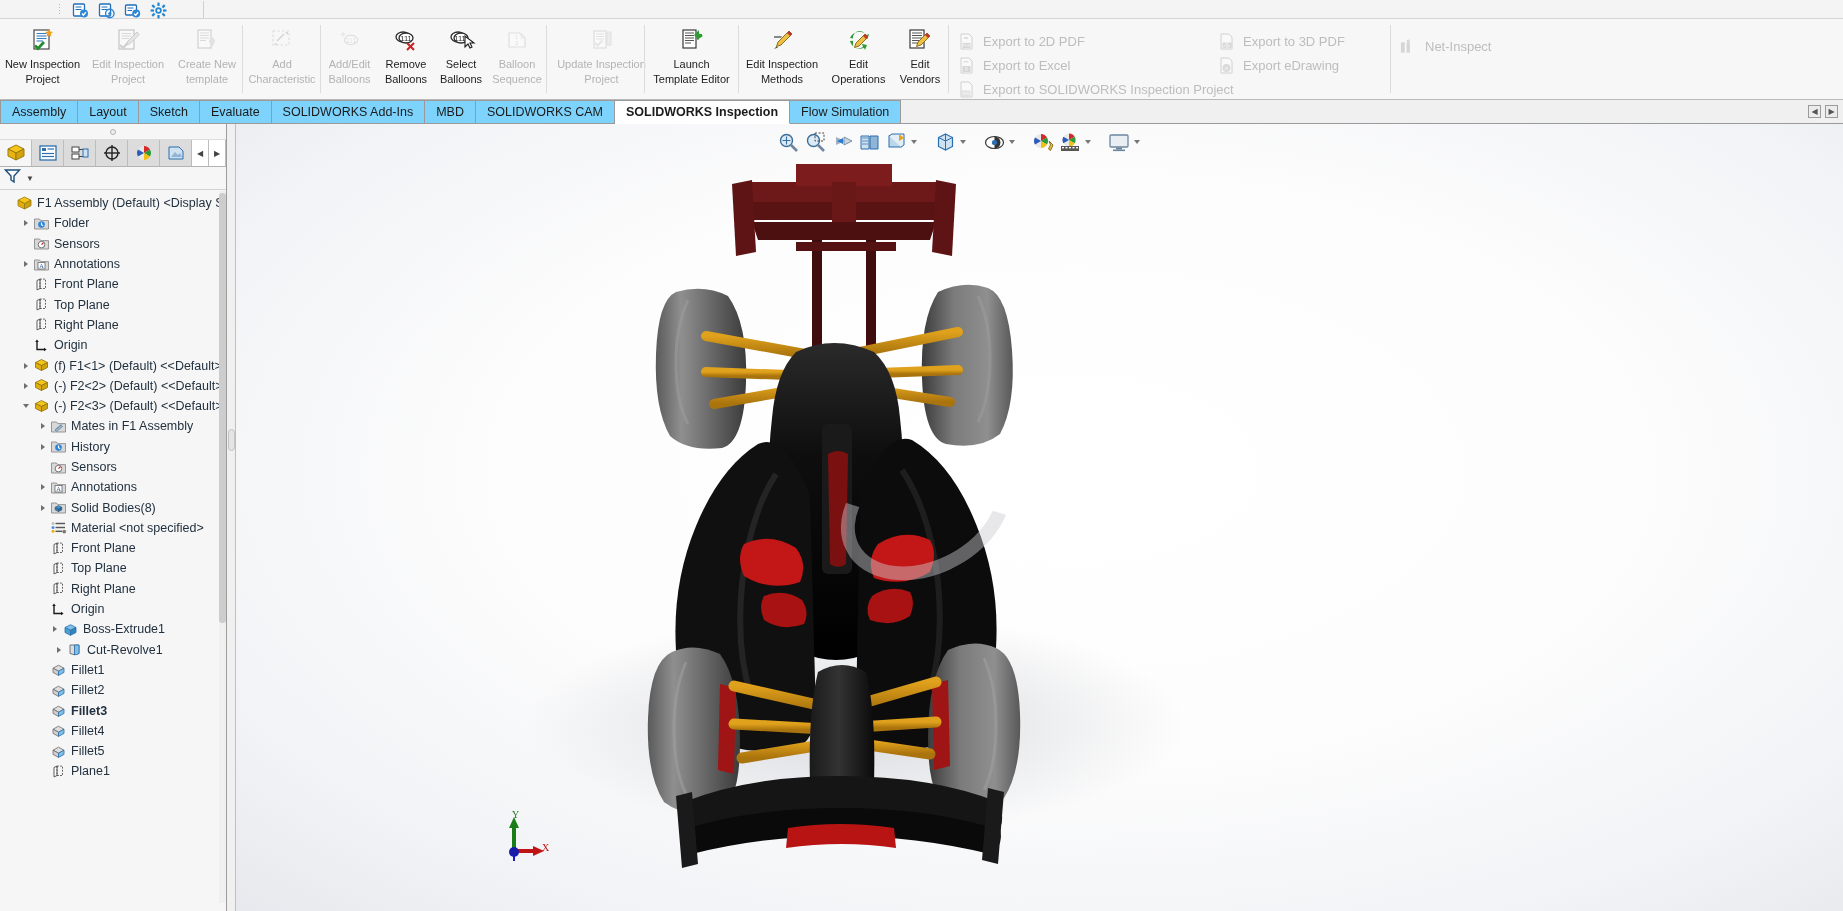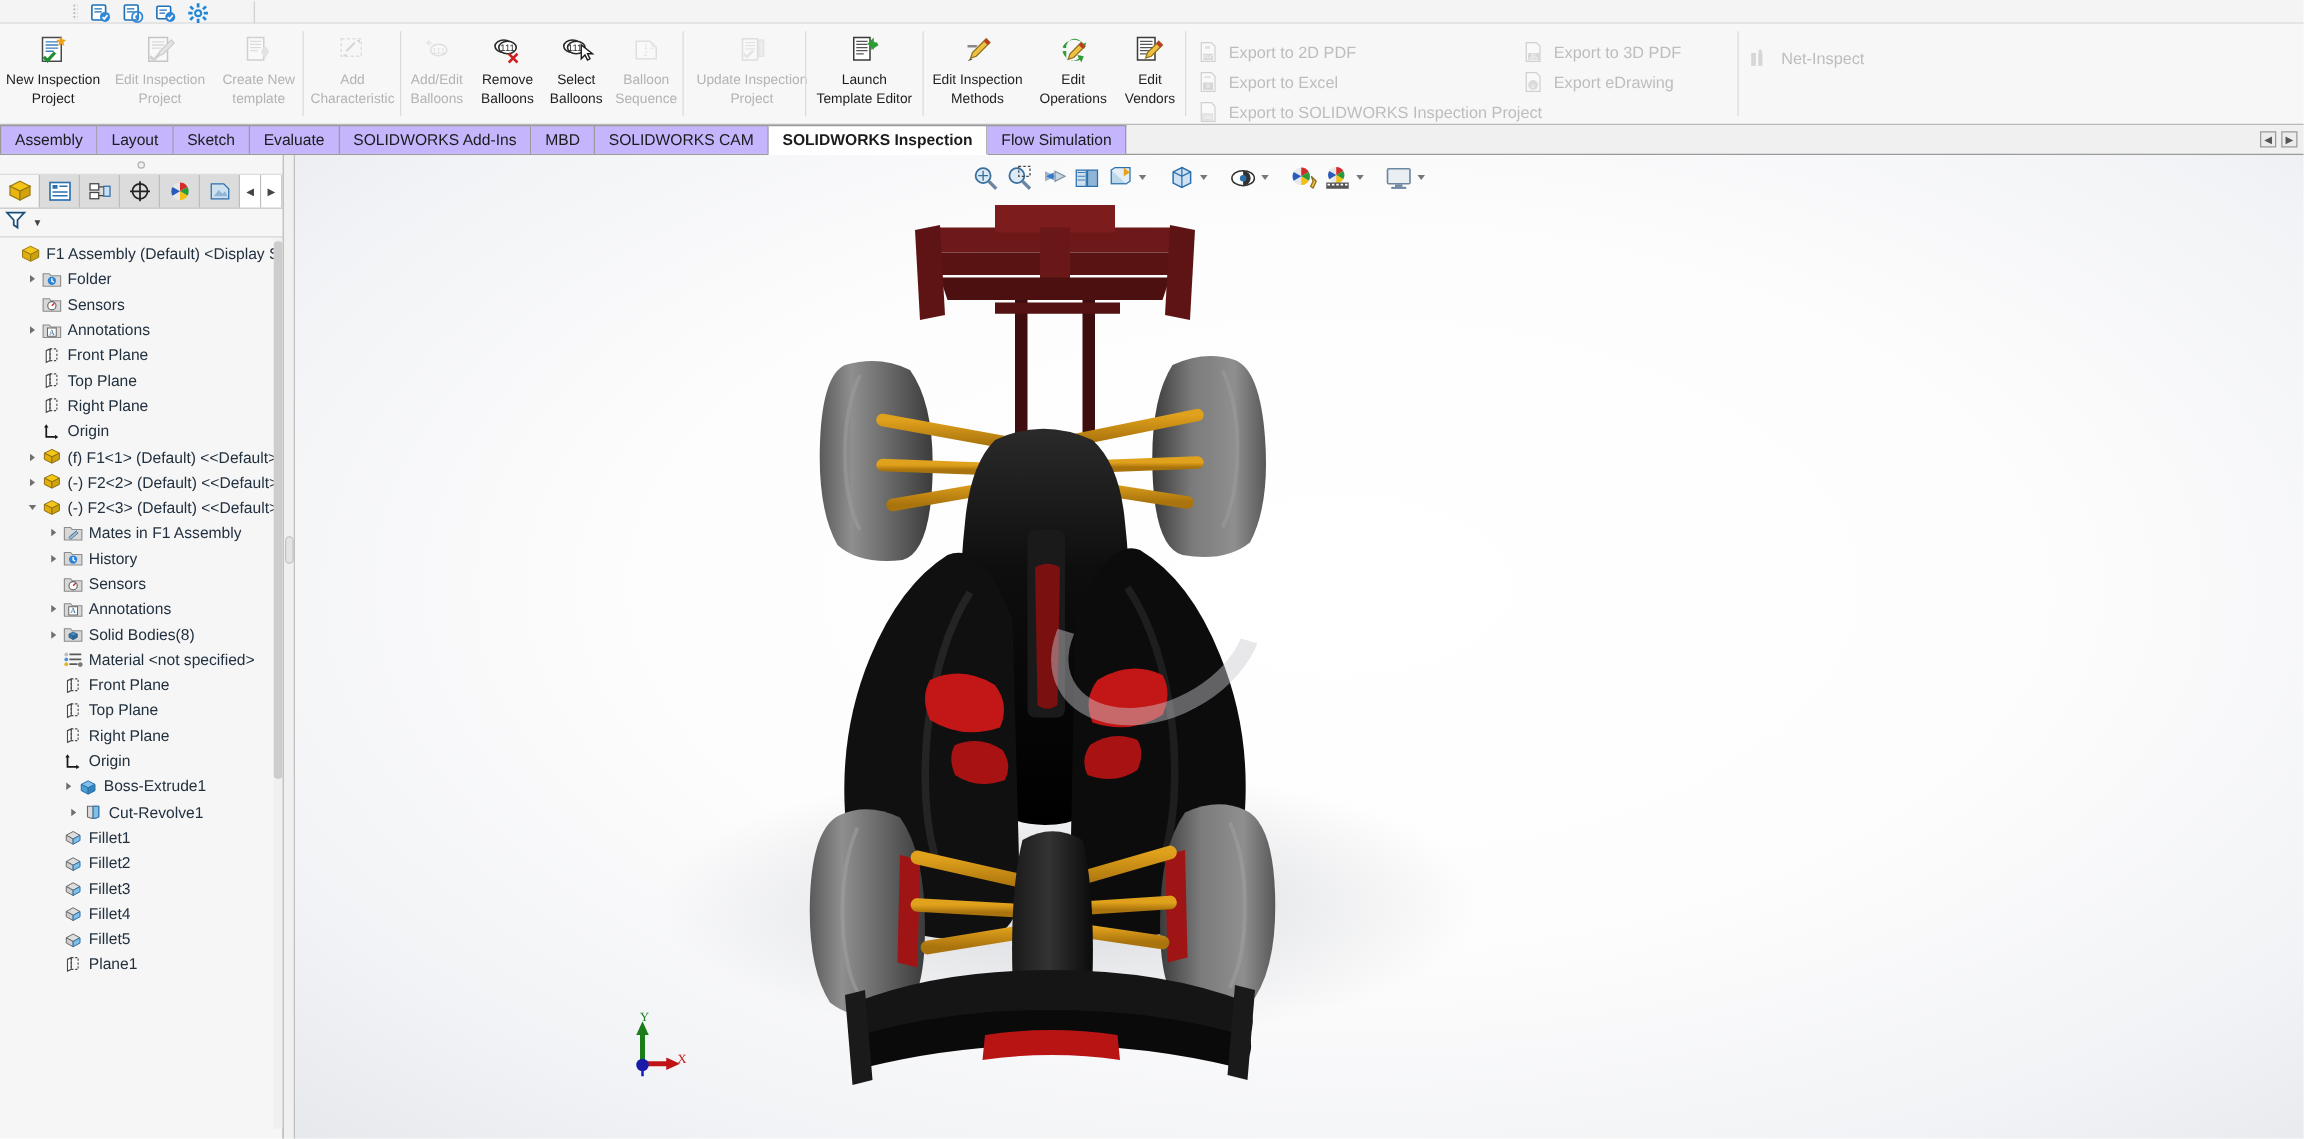--- a/index.html
+++ b/index.html
@@ -52,21 +52,21 @@
 
   
   .tabbar {
     position: absolute; left: 0; top: 100px; width: 1843px; height: 24px;
     background: #f0f0f0; border-bottom: 1px solid #9a9a9a;
     display: flex; align-items: stretch;
   }
   .tab {
     display: flex; align-items: center; padding: 0 11px;
     font-size: 12.5px; color: #1b1b1b;
-    background: #c4b5fd; border-right: 1px solid #9a9a9a;
+    background: #7dd3fc; border-right: 1px solid #9a9a9a;
     border-top: 1px solid #9a9a9a;
     cursor: default; user-select: none; white-space: nowrap;
   }
   .tab:first-child { border-left: 1px solid #9a9a9a; }
   .tab.active { background: #ffffff; font-weight: bold; border-bottom: 1px solid #ffffff;
      position: relative; top: 0; margin-bottom: -1px; }
   .tabbar-right { margin-left: auto; display: flex; align-items: center; gap: 4px; padding-right: 5px; }
   .nav-sq { width: 13px; height: 13px; border: 1px solid #9b9b9b; background: #ececec;
     display: flex; align-items: center; justify-content: center; font-size: 8px; color: #555; }
 
@@ -879,21 +879,21 @@
           <span class="tw"></span>
           <span class="ticon">
             <svg width="17" height="15" viewBox="0 0 17 15">
               <path d="M3 6.2l5.5-3 5.5 3-5.5 3z" fill="#dedede" stroke="#6a6a6a" stroke-width=".8"></path>
               <path d="M3 6.2v4.2l5.5 3V9.2z" fill="#cfcfcf" stroke="#6a6a6a" stroke-width=".8"></path>
               <path d="M14 6.2v4.2l-5.5 3V9.2z" fill="#7fc0e8" stroke="#2b6fae" stroke-width=".8"></path>
             </svg>
           </span>
           <span class="tlabel">Fillet2</span>
         </div>
-        <div class="trow" style="padding-left: 36px;">
+        <div class="trow" style="padding-left: 36px; font-weight: bold;">
           <span class="tw"></span>
           <span class="ticon">
             <svg width="17" height="15" viewBox="0 0 17 15">
               <path d="M3 6.2l5.5-3 5.5 3-5.5 3z" fill="#dedede" stroke="#6a6a6a" stroke-width=".8"></path>
               <path d="M3 6.2v4.2l5.5 3V9.2z" fill="#cfcfcf" stroke="#6a6a6a" stroke-width=".8"></path>
               <path d="M14 6.2v4.2l-5.5 3V9.2z" fill="#7fc0e8" stroke="#2b6fae" stroke-width=".8"></path>
             </svg>
           </span>
           <span class="tlabel">Fillet3</span>
         </div>

